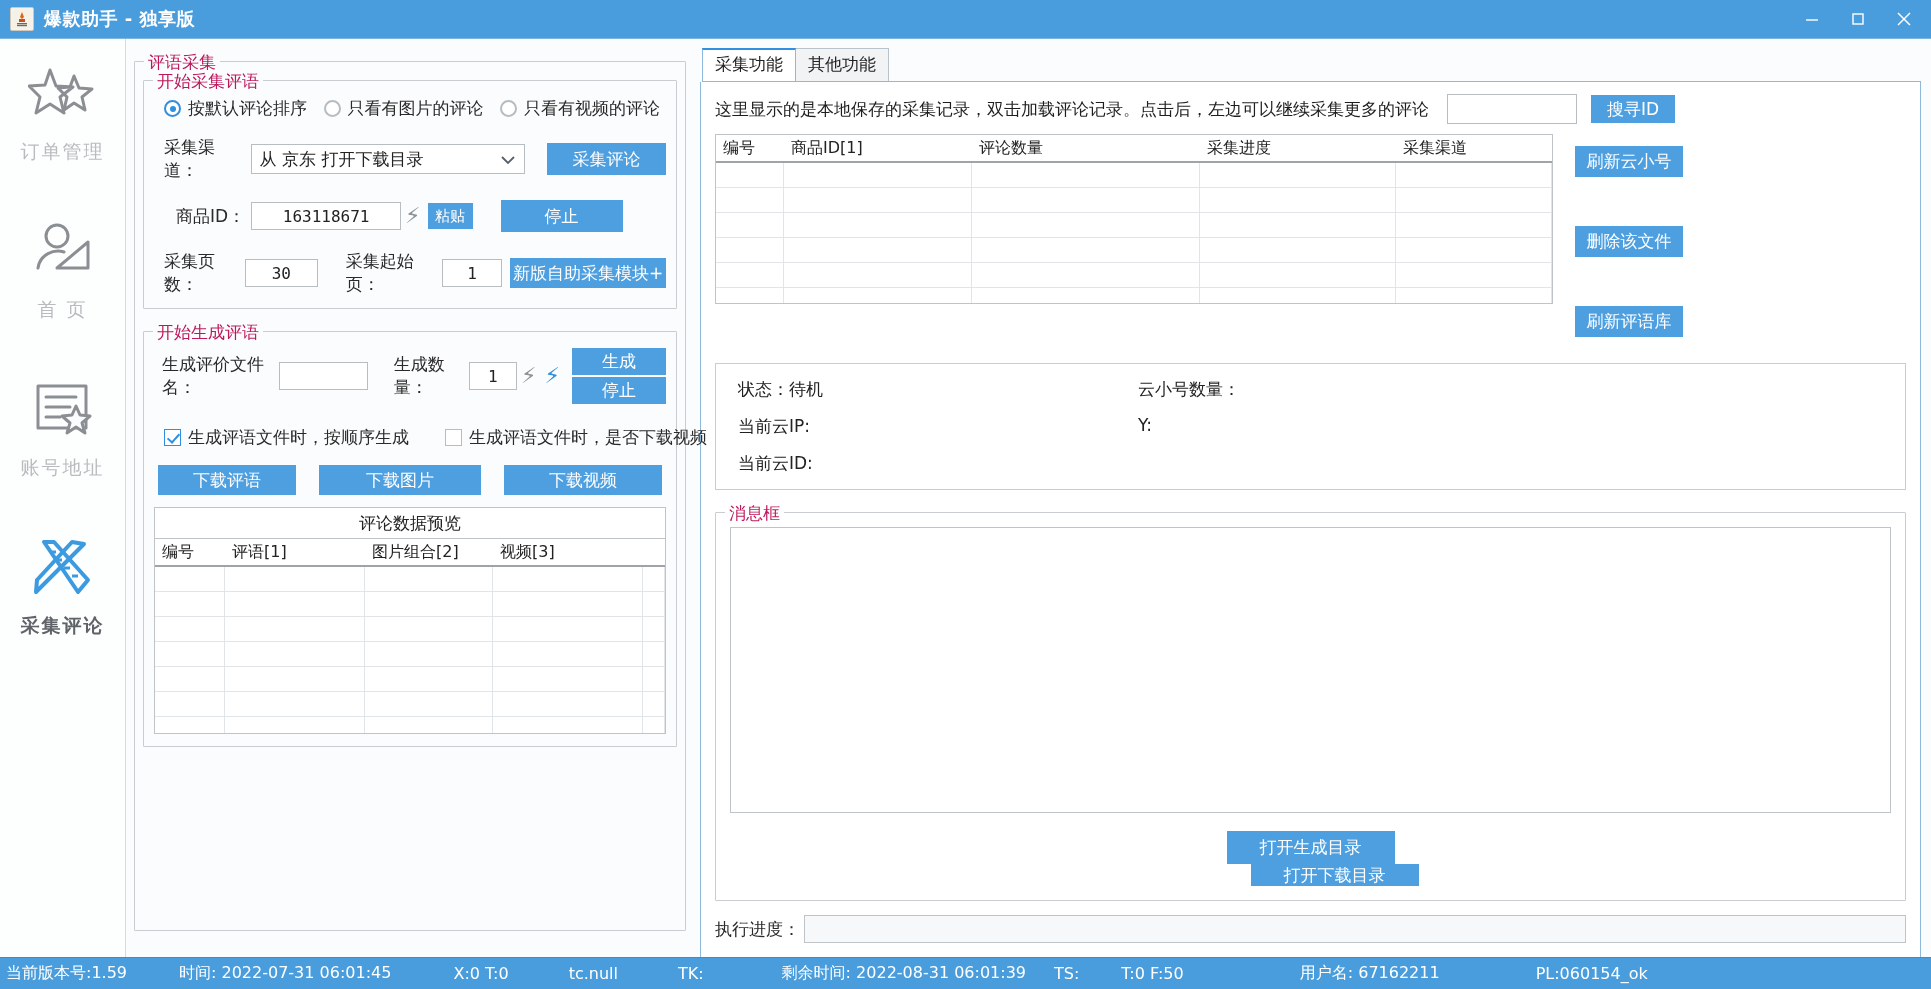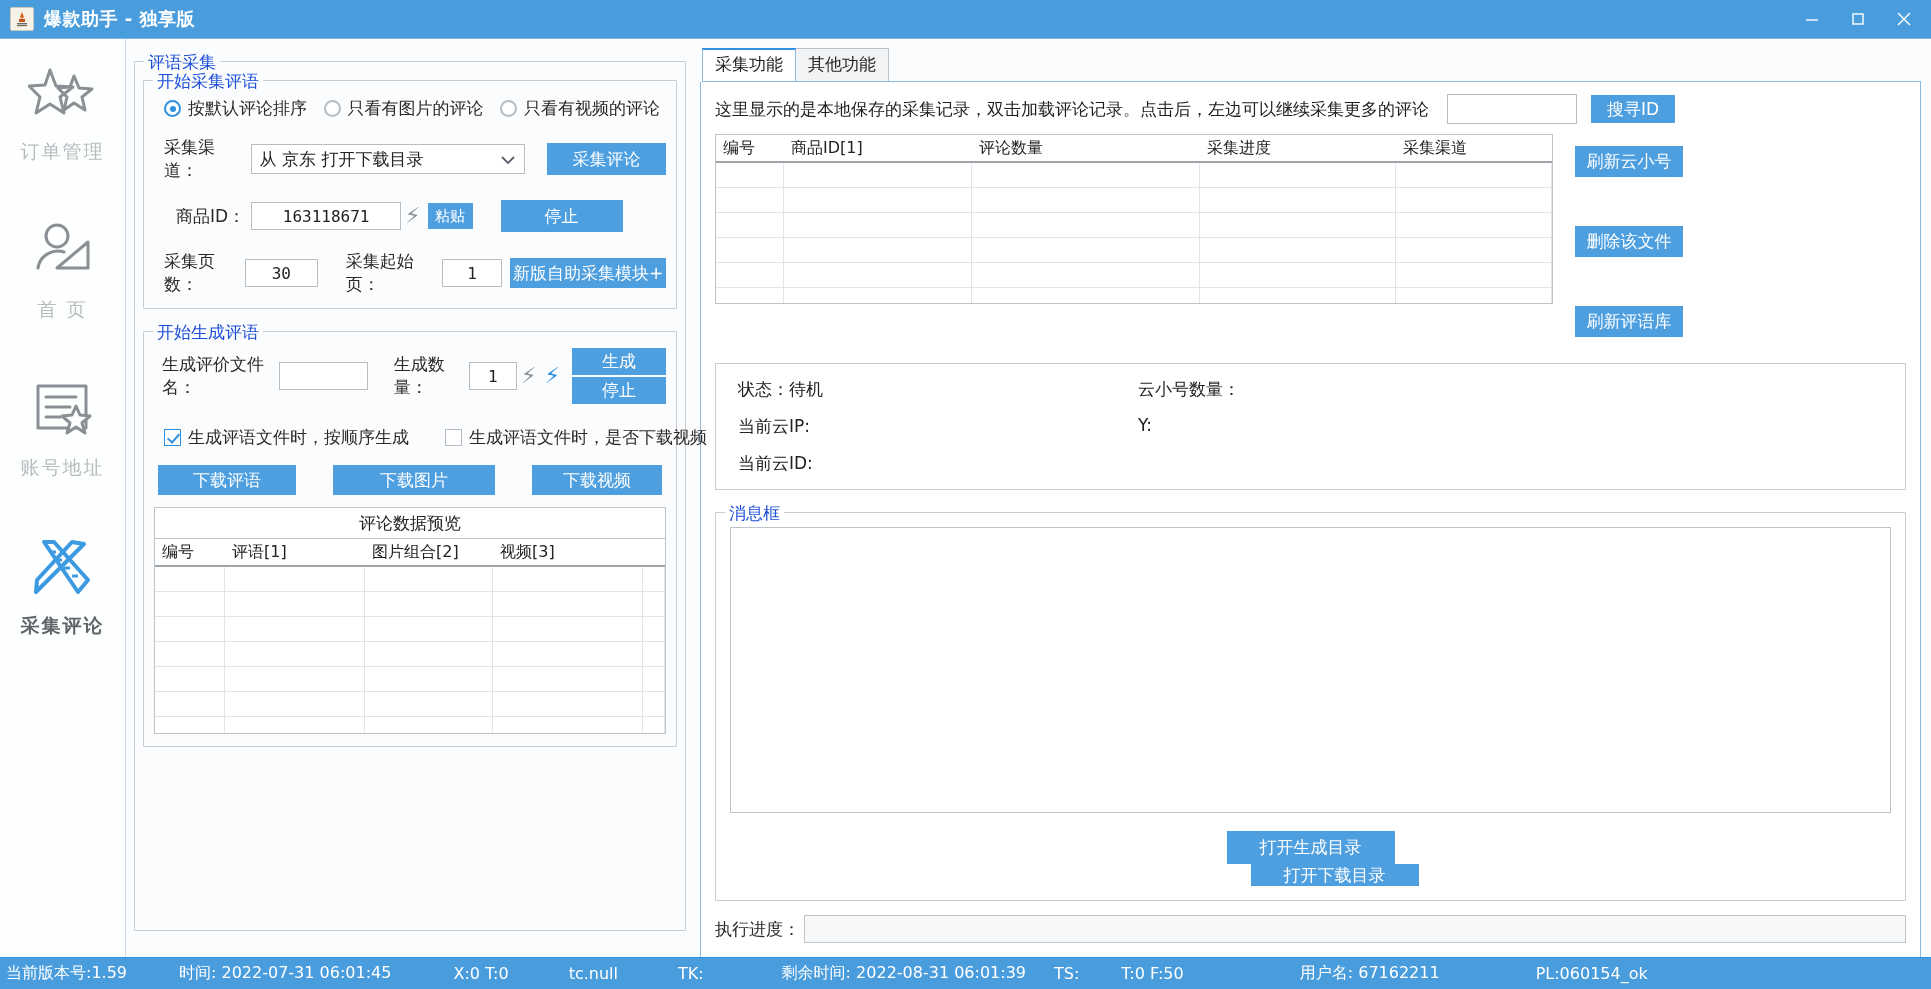--- a/index.html
+++ b/index.html
@@ -108,21 +108,21 @@
     position: relative;
     margin-top: 12px;
     background: transparent;
   }
   .groupbox > .gb-title {
     position: absolute;
     top: -11px; left: 9px;
     background: #fbfcfd;
     padding: 0 4px;
     font-size: 17px;
-    color: #1d4ed8;
+    color: #be185d;
     white-space: nowrap;
   }
   .gb-inner { padding: 14px 12px 12px 12px; }
 
   
   .row { display: flex; align-items: center; }
   .radio, .checkbox {
     display: inline-flex; align-items: center;
     cursor: pointer;
     white-space: nowrap;
@@ -510,21 +510,21 @@
               </div>
               <div class="checkbox" style="margin-left:36px;">
                 <span class="check-mark"></span>
                 <span class="lbl">生成评语文件时，是否下载视频</span>
               </div>
             </div>
 
             <div class="row" style="margin-top:16px;justify-content:space-between;padding:0 4px;">
               <button class="btn" style="width:138px;height:30px;">下载评语</button>
               <button class="btn" style="width:162px;height:30px;">下载图片</button>
-              <button class="btn" style="width:130px;height:30px;">下载视频</button>
+              <button class="btn" style="width:158px;height:30px;">下载视频</button>
             </div>
 
 
             <div style="margin-top:12px;">
               <div class="preview-caption">评论数据预览</div>
               <div class="table" style="height:196px;">
                 <div class="thead">
                   <div style="width:70px;">编号</div>
                   <div style="width:140px;">评语[1]</div>
                   <div style="width:128px;">图片组合[2]</div>

